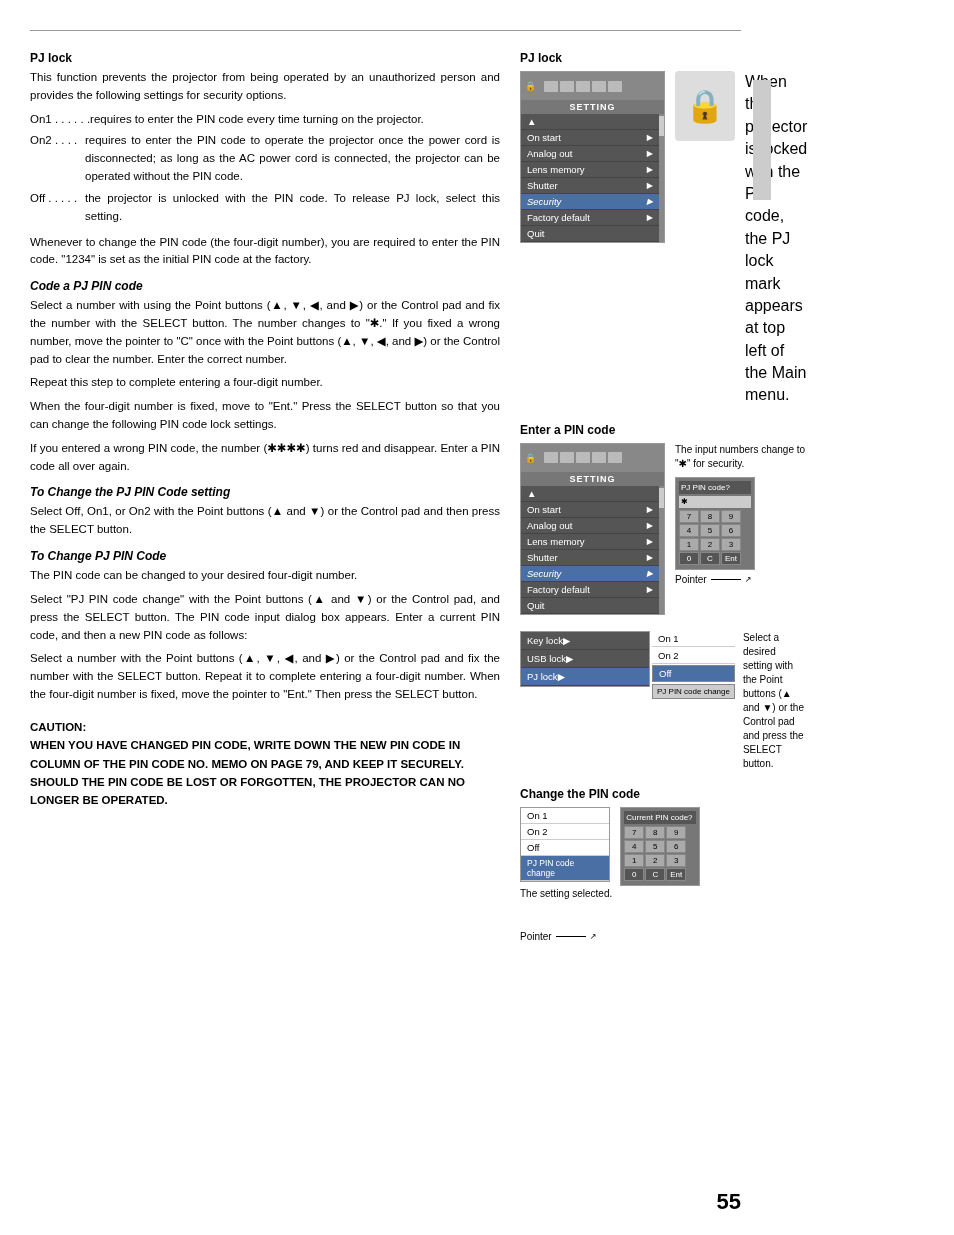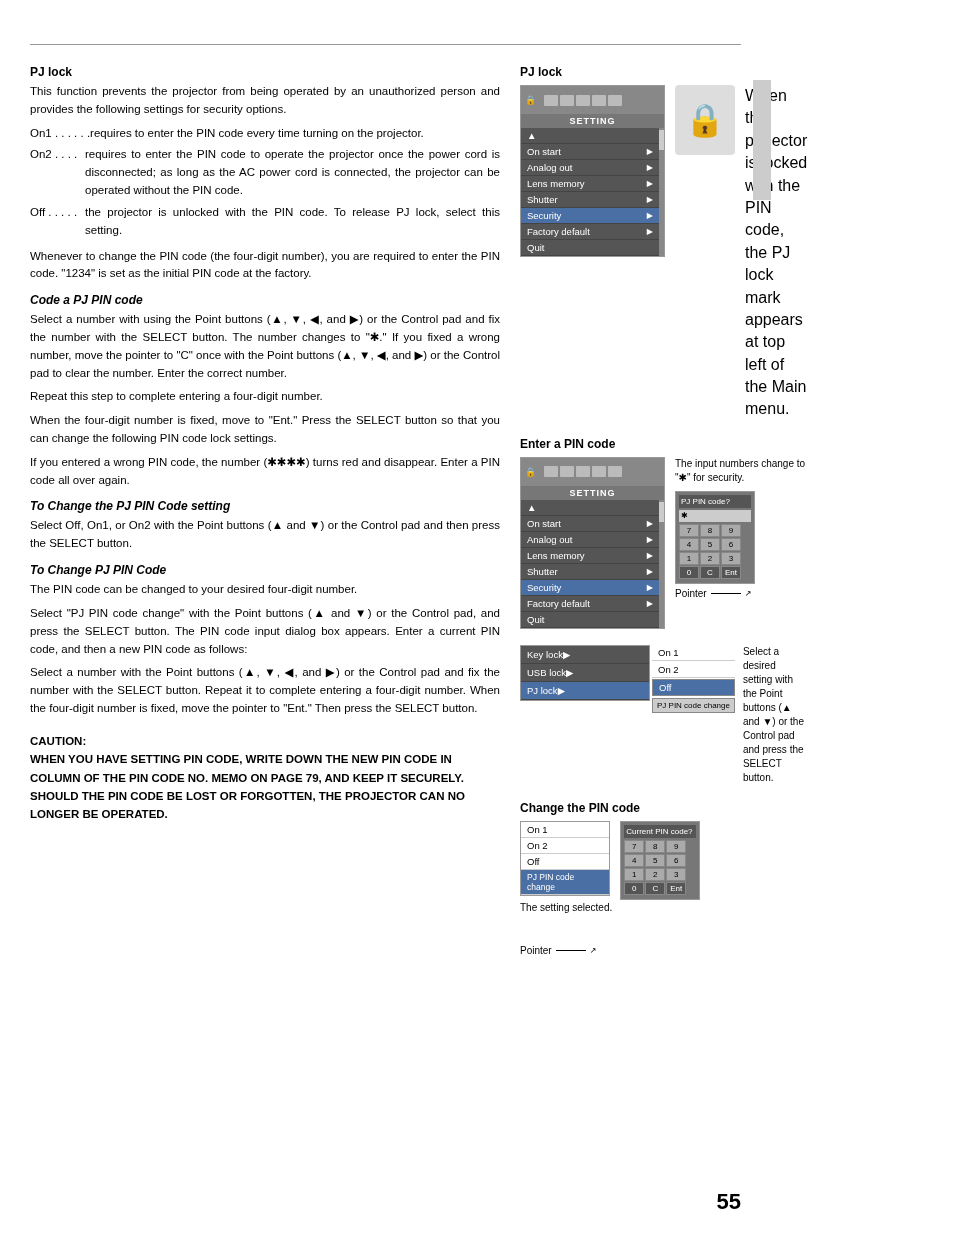--- a/index.html
+++ b/index.html
@@ -9,21 +9,21 @@
       background: #fff;
       color: #000;
       width: 954px;
       min-height: 1235px;
       position: relative;
     }
     .page-container {
       width: 771px;
       min-height: 1235px;
       background: #fff;
-      padding: 44px 30px 20px 30px;
+      padding: 30px 30px 20px 30px;
       position: relative;
     }
     .top-line {
       border-top: 1px solid #999;
       margin-bottom: 20px;
     }
     .two-col {
       display: flex;
       gap: 20px;
     }
@@ -113,20 +113,21 @@
       justify-content: space-between;
       align-items: center;
       padding: 2px 6px;
       font-size: 9.5px;
       color: #fff;
       background: #555;
       border-bottom: 1px solid #444;
     }
     .proj-menu-item.selected {
       background: #4a6fa5;
+      font-style: italic;
     }
     .proj-arrow {
       font-size: 8px;
     }
     .proj-menu-wrapper {
       display: flex;
     }
     .proj-menu-inner {
       flex: 1;
     }
@@ -323,21 +324,21 @@
       <h3 class="sub-title">To Change the PJ PIN Code setting</h3>
       <p class="body-text">Select Off, On1, or On2 with the Point buttons (▲ and ▼) or the Control pad and then press the SELECT button.</p>
 
       <h3 class="sub-title">To Change PJ PIN Code</h3>
       <p class="body-text">The PIN code can be changed to your desired four-digit number.</p>
       <p class="body-text">Select "PJ PIN code change" with the Point buttons (▲ and ▼) or the Control pad, and press the SELECT button. The PIN code input dialog box appears. Enter a current PIN code, and then a new PIN code as follows:</p>
       <p class="body-text">Select a number with the Point buttons (▲, ▼, ◀, and ▶) or the Control pad and fix the number with the SELECT button. Repeat it to complete entering a four-digit number. When the four-digit number is fixed, move the pointer to "Ent."  Then press the SELECT button.</p>
 
       <div class="caution-block">
         <p>CAUTION:</p>
-        <p>WHEN YOU HAVE SETTING PIN CODE, WRITE DOWN THE NEW PIN CODE IN COLUMN OF THE PIN CODE NO. MEMO ON PAGE 79, AND KEEP IT SECURELY.  SHOULD THE PIN CODE BE LOST OR FORGOTTEN, THE PROJECTOR CAN NO LONGER BE OPERATED.</p>
+        <p>WHEN YOU HAVE CHANGED PIN CODE, WRITE DOWN THE NEW PIN CODE IN COLUMN OF THE PIN CODE NO. MEMO ON PAGE 79, AND KEEP IT SECURELY.  SHOULD THE PIN CODE BE LOST OR FORGOTTEN, THE PROJECTOR CAN NO LONGER BE OPERATED.</p>
       </div>
     </div>
 
     <div class="right-col">
 
       <div class="right-section">
         <div class="right-section-title">PJ lock</div>
         <div class="diagram-row">
 
           <div class="projector-menu">

